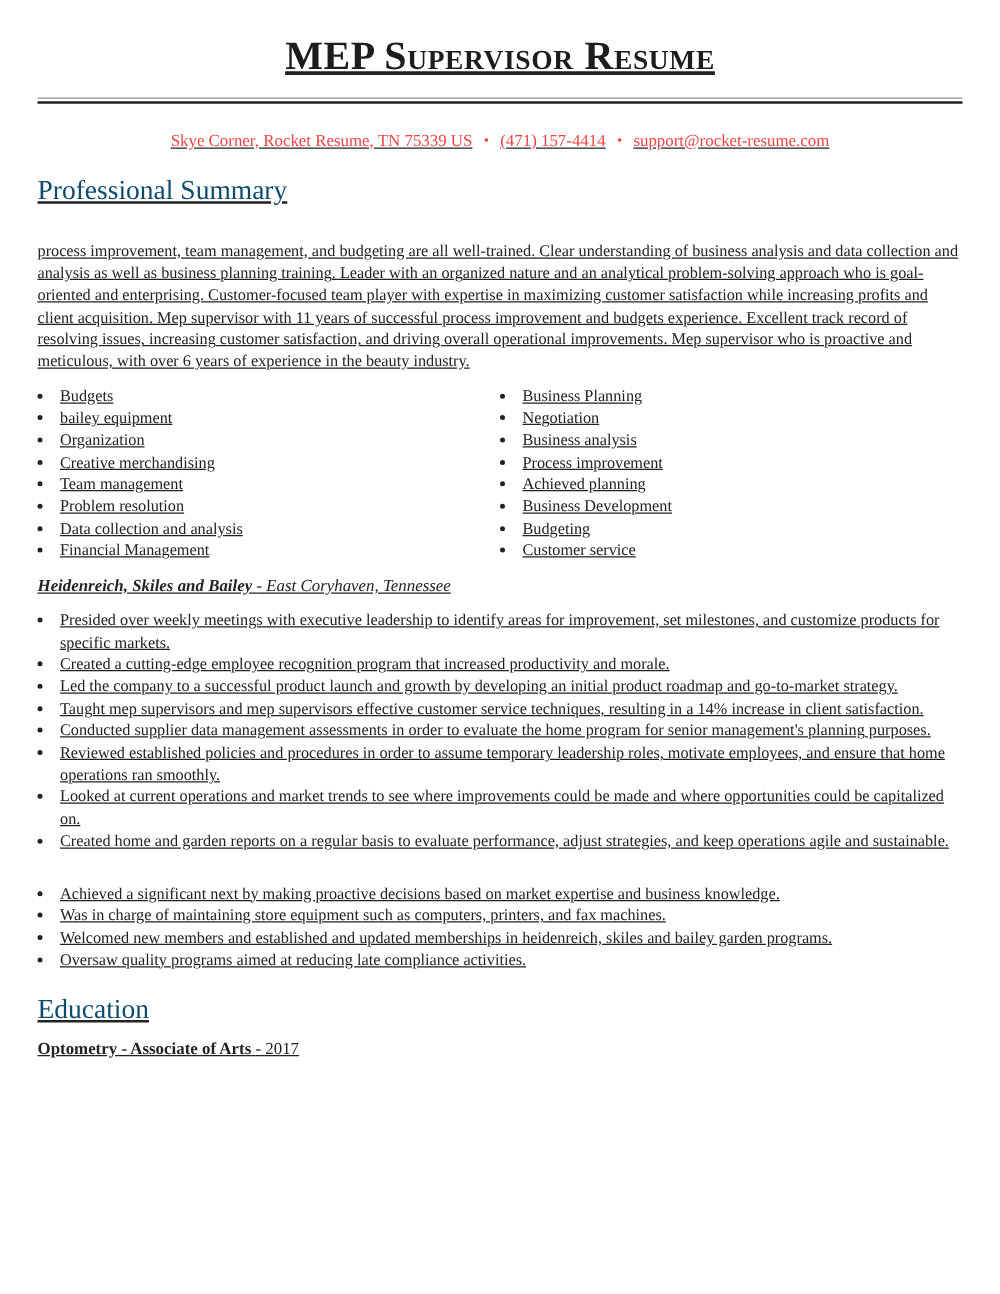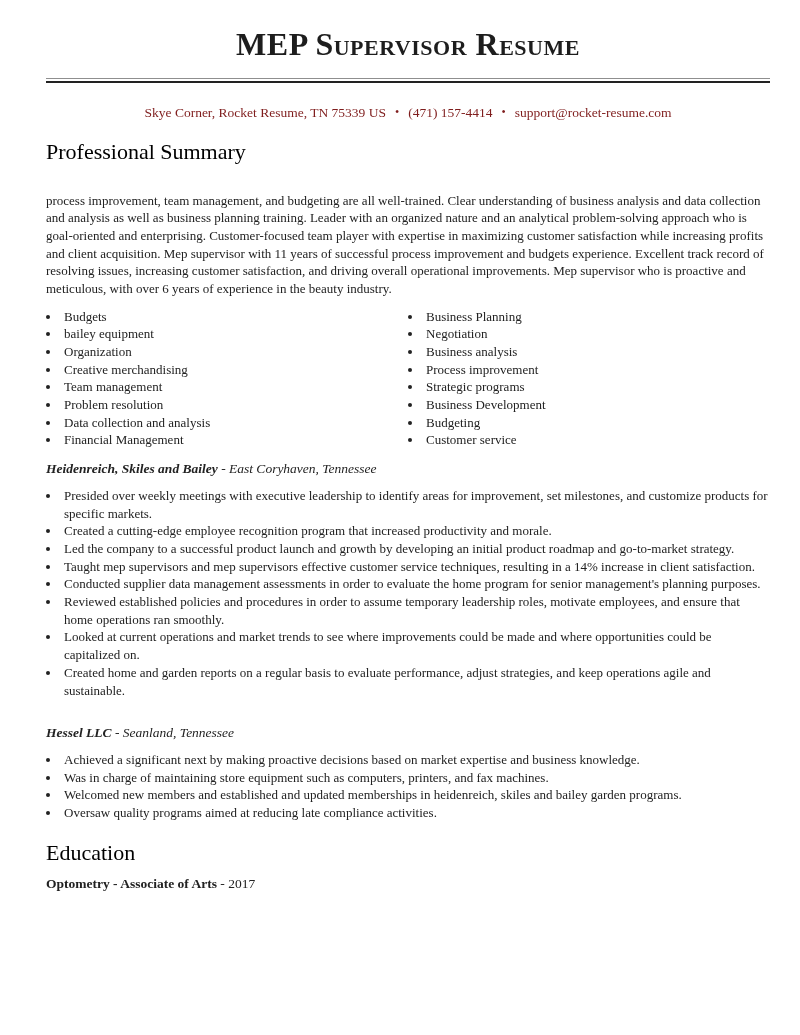--- a/index.html
+++ b/index.html
@@ -8,21 +8,22 @@
     background: #ffffff;
   }
   body {
     width: 800px;
     min-height: 1035px;
     font-family: "Liberation Serif", "DejaVu Serif", serif;
     color: #222222;
     box-sizing: border-box;
   }
   .page {
-    padding: 26px 30px 10px 46px;
+    padding: 26px 30px 10px 30px;
+    text-decoration: underline;
   }
   
   .resume-title {
     margin: 0;
     text-align: center;
     font-size: 32px;
     line-height: 1.15;
     font-weight: bold;
     font-variant: small-caps;
     letter-spacing: 0.5px;
@@ -34,35 +35,35 @@
     border-top: 1px solid #8f8f8f;
     border-bottom: 2px solid #222222;
     margin-top: 15px;
   }
   
   .contact {
     margin-top: 21px;
     text-align: center;
     font-size: 13.5px;
     line-height: 1.3;
-    color: #7f1d1d;
+    color: #ef4444;
   }
   .contact .sep {
     display: inline-block;
     margin: 0 9px;
     font-size: 12px;
     vertical-align: 1px;
   }
   
   h2.section-heading {
     font-size: 22px;
     font-weight: normal;
     line-height: 1.2;
     margin: 18px 0 8px 0;
-    color: #000000;
+    color: #0c4a6e;
   }
   
   .summary-text {
     margin: 26px 0 0 0;
     font-size: 13px;
     line-height: 1.36;
     text-align: left;
   }
   ul.bullet-list {
     margin: 8px 0 0 0;
@@ -132,21 +133,21 @@
       <li>Team management</li>
       <li>Problem resolution</li>
       <li>Data collection and analysis</li>
       <li>Financial Management</li>
     </ul>
     <ul class="bullet-list">
       <li>Business Planning</li>
       <li>Negotiation</li>
       <li>Business analysis</li>
       <li>Process improvement</li>
-      <li>Strategic programs</li>
+      <li>Achieved planning</li>
       <li>Business Development</li>
       <li>Budgeting</li>
       <li>Customer service</li>
     </ul>
   </div>
 
 
   <div class="job">
     <p class="job-company-line"><b>Heidenreich, Skiles and Bailey</b> <span>- East Coryhaven, Tennessee</span></p>
     <ul class="bullet-list">
@@ -155,21 +156,20 @@
       <li>Led the company to a successful product launch and growth by developing an initial product roadmap and go-to-market strategy.</li>
       <li>Taught mep supervisors and mep supervisors effective customer service techniques, resulting in a 14% increase in client satisfaction.</li>
       <li>Conducted supplier data management assessments in order to evaluate the home program for senior management's planning purposes.</li>
       <li>Reviewed established policies and procedures in order to assume temporary leadership roles, motivate employees, and ensure that home operations ran smoothly.</li>
       <li>Looked at current operations and market trends to see where improvements could be made and where opportunities could be capitalized on.</li>
       <li>Created home and garden reports on a regular basis to evaluate performance, adjust strategies, and keep operations agile and sustainable.</li>
     </ul>
   </div>
 
   <div class="job">
-    <p class="job-company-line"><b>Hessel LLC</b> <span>- Seanland, Tennessee</span></p>
     <ul class="bullet-list">
       <li>Achieved a significant next by making proactive decisions based on market expertise and business knowledge.</li>
       <li>Was in charge of maintaining store equipment such as computers, printers, and fax machines.</li>
       <li>Welcomed new members and established and updated memberships in heidenreich, skiles and bailey garden programs.</li>
       <li>Oversaw quality programs aimed at reducing late compliance activities.</li>
     </ul>
   </div>
 
   <h2 class="section-heading">Education</h2>
 

